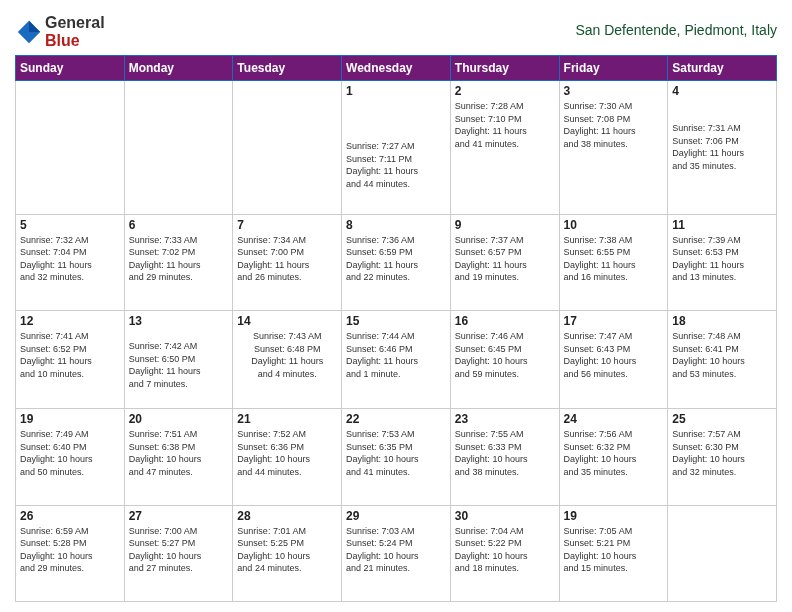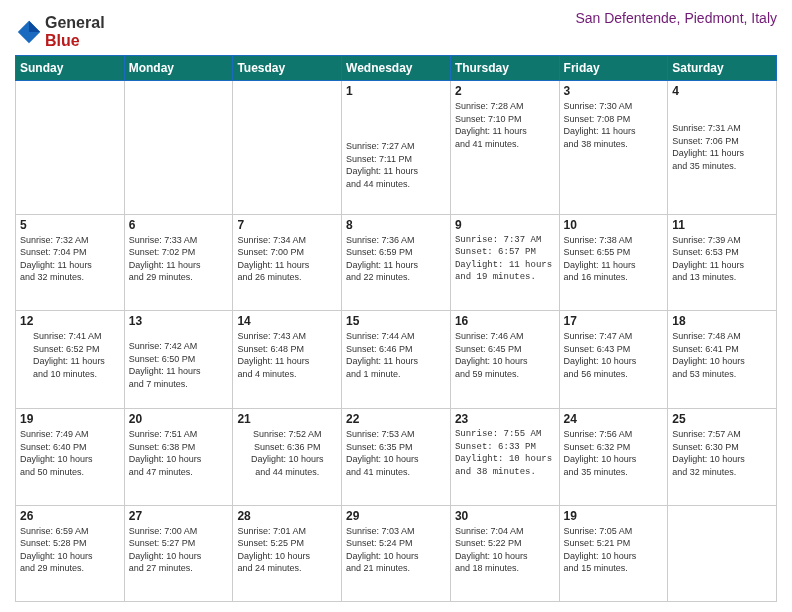--- a/index.html
+++ b/index.html
@@ -12,21 +12,21 @@
     }
     .page {
       width: 792px;
       height: 612px;
       padding: 10px 15px 10px 15px;
       display: flex;
       flex-direction: column;
     }
     .header {
       display: flex;
-      align-items: flex-start;
+      align-items: center;
       justify-content: space-between;
       margin-bottom: 6px;
     }
     .logo {
       display: flex;
       align-items: center;
       margin-top: 4px;
     }
     .logo-text {
       display: flex;
@@ -52,29 +52,29 @@
       text-align: right;
     }
     .month-title {
       font-size: 32px;
       font-weight: normal;
       color: #222;
       line-height: 1.1;
     }
     .location {
       font-size: 14px;
-      color: #701a75;
+      color: #14532d;
     }
     .calendar {
       width: 100%;
       border-collapse: collapse;
       flex: 1;
     }
     .calendar th {
-      background-color: #0f766e;
+      background-color: #701a75;
       color: #fff;
       font-size: 12px;
       font-weight: bold;
       padding: 5px 4px;
       text-align: left;
       border: 1px solid #1a6abf;
     }
     .calendar td {
       border: 1px solid #ccc;
       vertical-align: top;
@@ -194,21 +194,21 @@
           </td>
           <td>
             <span class="day-number">8</span>
             <div class="day-info" style="white-space: pre-line;">Sunrise: 7:36 AM
 Sunset: 6:59 PM
 Daylight: 11 hours
 and 22 minutes.</div>
           </td>
           <td>
             <span class="day-number">9</span>
-            <div class="day-info" style="white-space: pre-line; font-family: Liberation Mono, monospace;">Sunrise: 7:37 AM
+            <div class="day-info" style="white-space: pre-line;">Sunrise: 7:37 AM
 Sunset: 6:57 PM
 Daylight: 11 hours
 and 19 minutes.</div>
           </td>
           <td>
             <span class="day-number">10</span>
             <div class="day-info" style="white-space: pre-line;">Sunrise: 7:38 AM
 Sunset: 6:55 PM
 Daylight: 11 hours
 and 16 minutes.</div>
@@ -217,35 +217,35 @@
             <span class="day-number">11</span>
             <div class="day-info" style="white-space: pre-line;">Sunrise: 7:39 AM
 Sunset: 6:53 PM
 Daylight: 11 hours
 and 13 minutes.</div>
           </td>
         </tr>
         <tr>
           <td>
             <span class="day-number">12</span>
-            <div class="day-info" style="white-space: pre-line; margin-left: 13px;">Sunrise: 7:41 AM
+            <div class="day-info" style="white-space: pre-line;">Sunrise: 7:41 AM
 Sunset: 6:52 PM
 Daylight: 11 hours
 and 10 minutes.</div>
           </td>
           <td>
             <span class="day-number">13</span>
             <div class="day-info" style="white-space: pre-line; margin-top: 12px;">Sunrise: 7:42 AM
 Sunset: 6:50 PM
 Daylight: 11 hours
 and 7 minutes.</div>
           </td>
           <td>
             <span class="day-number">14</span>
-            <div class="day-info" style="white-space: pre-line;">Sunrise: 7:43 AM
+            <div class="day-info" style="white-space: pre-line; text-align: center;">Sunrise: 7:43 AM
 Sunset: 6:48 PM
 Daylight: 11 hours
 and 4 minutes.</div>
           </td>
           <td>
             <span class="day-number">15</span>
             <div class="day-info" style="white-space: pre-line;">Sunrise: 7:44 AM
 Sunset: 6:46 PM
 Daylight: 11 hours
 and 1 minute.</div>
@@ -282,35 +282,35 @@
           </td>
           <td>
             <span class="day-number">20</span>
             <div class="day-info" style="white-space: pre-line;">Sunrise: 7:51 AM
 Sunset: 6:38 PM
 Daylight: 10 hours
 and 47 minutes.</div>
           </td>
           <td>
             <span class="day-number">21</span>
-            <div class="day-info" style="white-space: pre-line; text-align: center;">Sunrise: 7:52 AM
+            <div class="day-info" style="white-space: pre-line;">Sunrise: 7:52 AM
 Sunset: 6:36 PM
 Daylight: 10 hours
 and 44 minutes.</div>
           </td>
           <td>
             <span class="day-number">22</span>
             <div class="day-info" style="white-space: pre-line;">Sunrise: 7:53 AM
 Sunset: 6:35 PM
 Daylight: 10 hours
 and 41 minutes.</div>
           </td>
           <td>
             <span class="day-number">23</span>
-            <div class="day-info" style="white-space: pre-line; font-family: Liberation Mono, monospace;">Sunrise: 7:55 AM
+            <div class="day-info" style="white-space: pre-line;">Sunrise: 7:55 AM
 Sunset: 6:33 PM
 Daylight: 10 hours
 and 38 minutes.</div>
           </td>
           <td>
             <span class="day-number">24</span>
             <div class="day-info" style="white-space: pre-line;">Sunrise: 7:56 AM
 Sunset: 6:32 PM
 Daylight: 10 hours
 and 35 minutes.</div>

